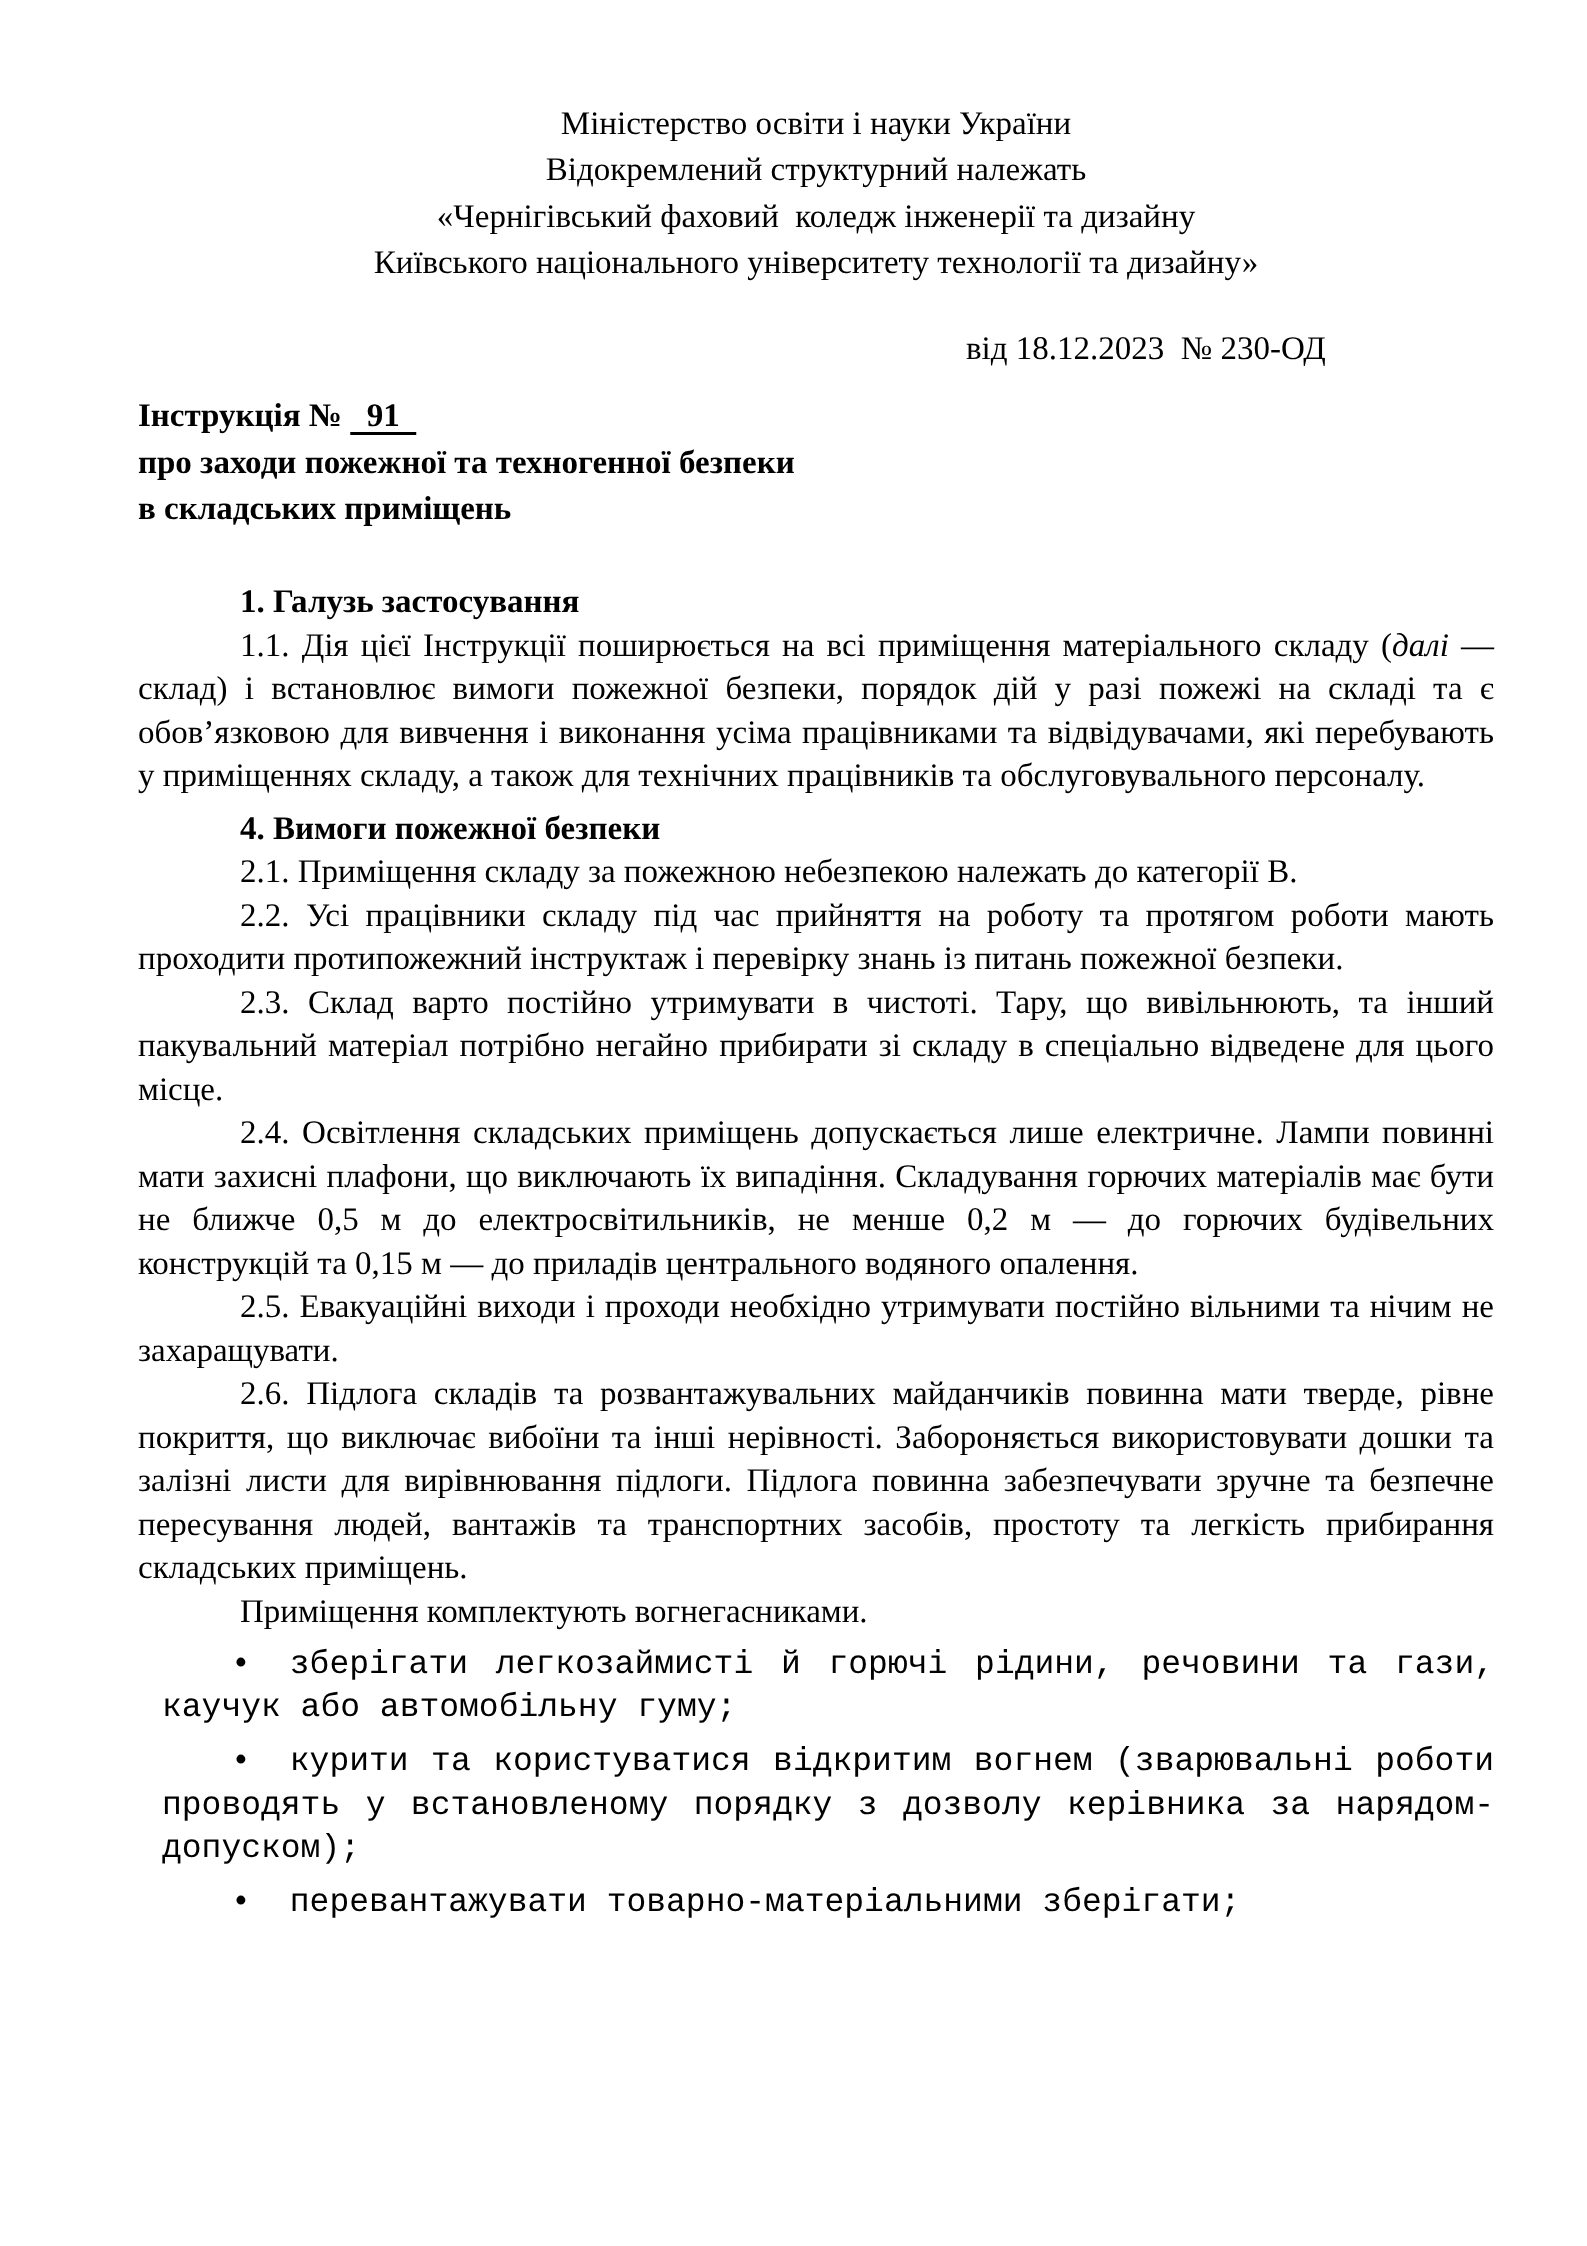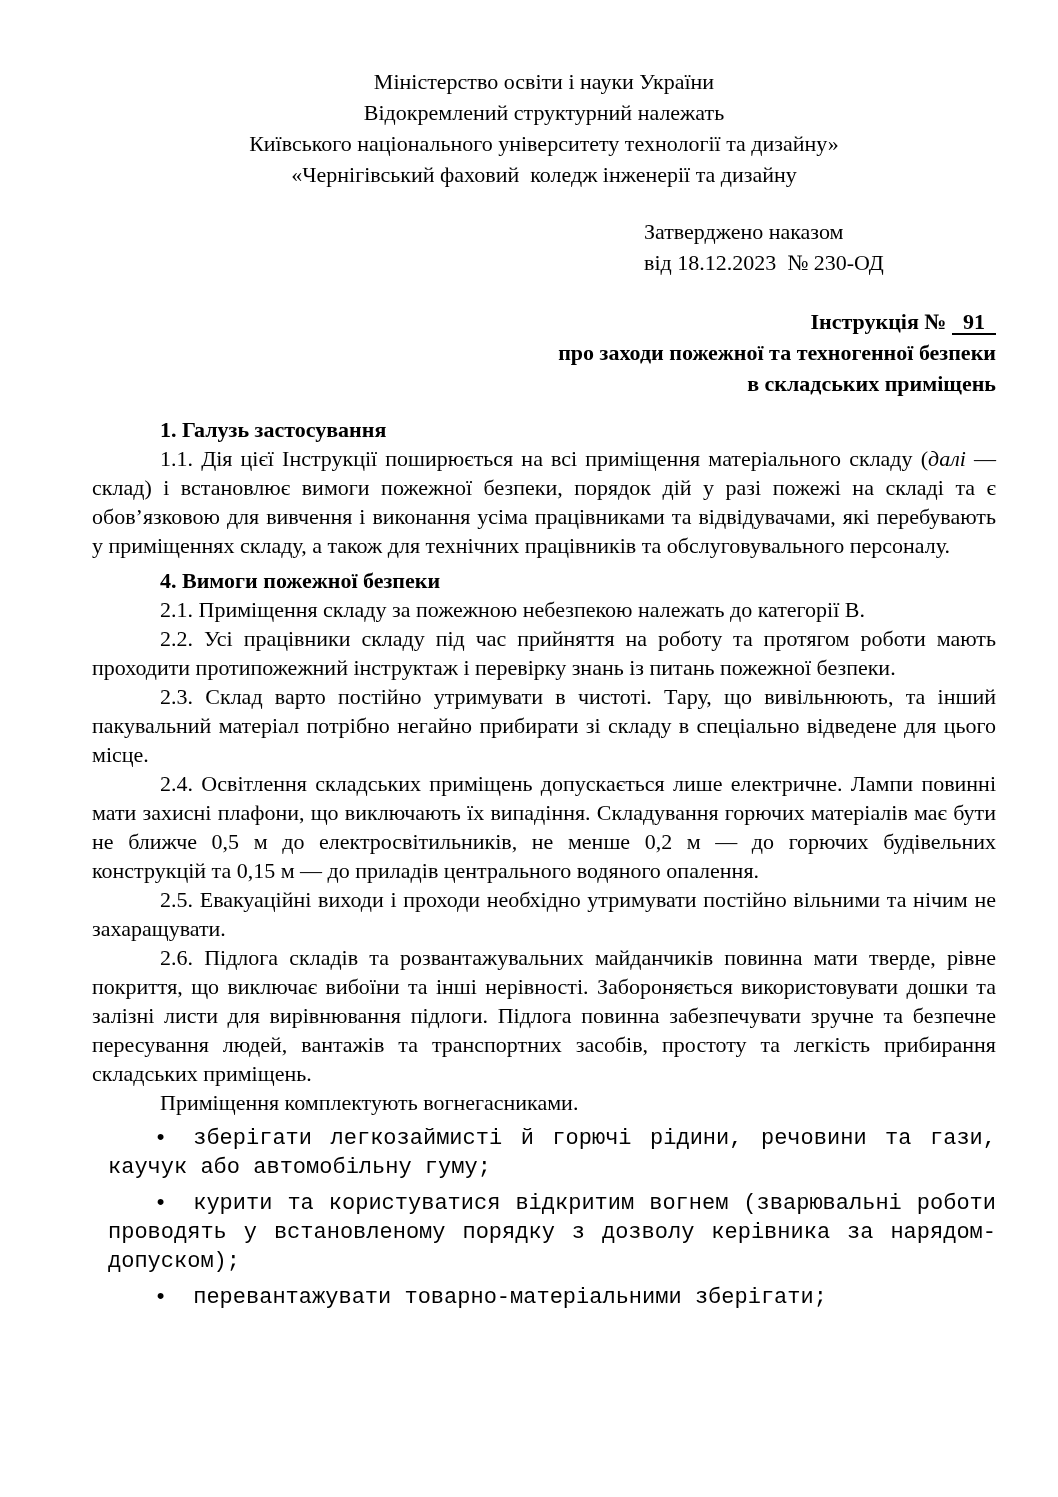--- a/index.html
+++ b/index.html
@@ -33,42 +33,42 @@
   }
   .approval {
     margin: 26px 0 0 552px;
   }
   .approval p {
     margin: 0;
     white-space: pre-wrap;
     line-height: 31px;
   }
   .title-block {
-    margin-top: 28px;
-    text-align: right;
+    margin-top: 14px;
+    text-align: left;
     font-weight: bold;
   }
   .title-block p {
     margin: 0;
     line-height: 31px;
   }
   .num-underline {
     white-space: pre;
     text-decoration: underline;
     text-decoration-thickness: 2px;
     text-underline-offset: 4px;
   }
   .sec-heading {
     margin: 0;
     font-weight: bold;
     text-indent: 68px;
     text-align: left;
   }
   .sec-heading.first {
-    margin-top: 16px;
+    margin-top: 32px;
   }
   .sec-heading.later {
     margin-top: 6px;
   }
   p.body-par {
     margin: 0;
     text-align: justify;
     text-indent: 68px;
   }
   p.bullet-par {
@@ -86,26 +86,25 @@
   }
 </style>
 </head>
 <body>
 
 <div class="page">
 
   <div class="letterhead">
     <p>Міністерство освіти і науки України</p>
     <p>Відокремлений структурний належать</p>
+    <p>«Чернігівський фаховий  коледж інженерії та дизайну</p>
     <p>Київського національного університету технології та дизайну»</p>
-    <p>«Чернігівський фаховий  коледж інженерії та дизайну</p>
   </div>
 
   <div class="approval">
-    <p>Затверджено наказом</p>
     <p>від 18.12.2023  № 230-ОД</p>
   </div>
 
   <div class="title-block">
     <p><span>Інструкція № </span><span class="num-underline">  91  </span></p>
     <p>про заходи пожежної та техногенної безпеки</p>
     <p>в складських приміщень</p>
   </div>
 
   <p class="sec-heading first">1. Галузь застосування</p>

